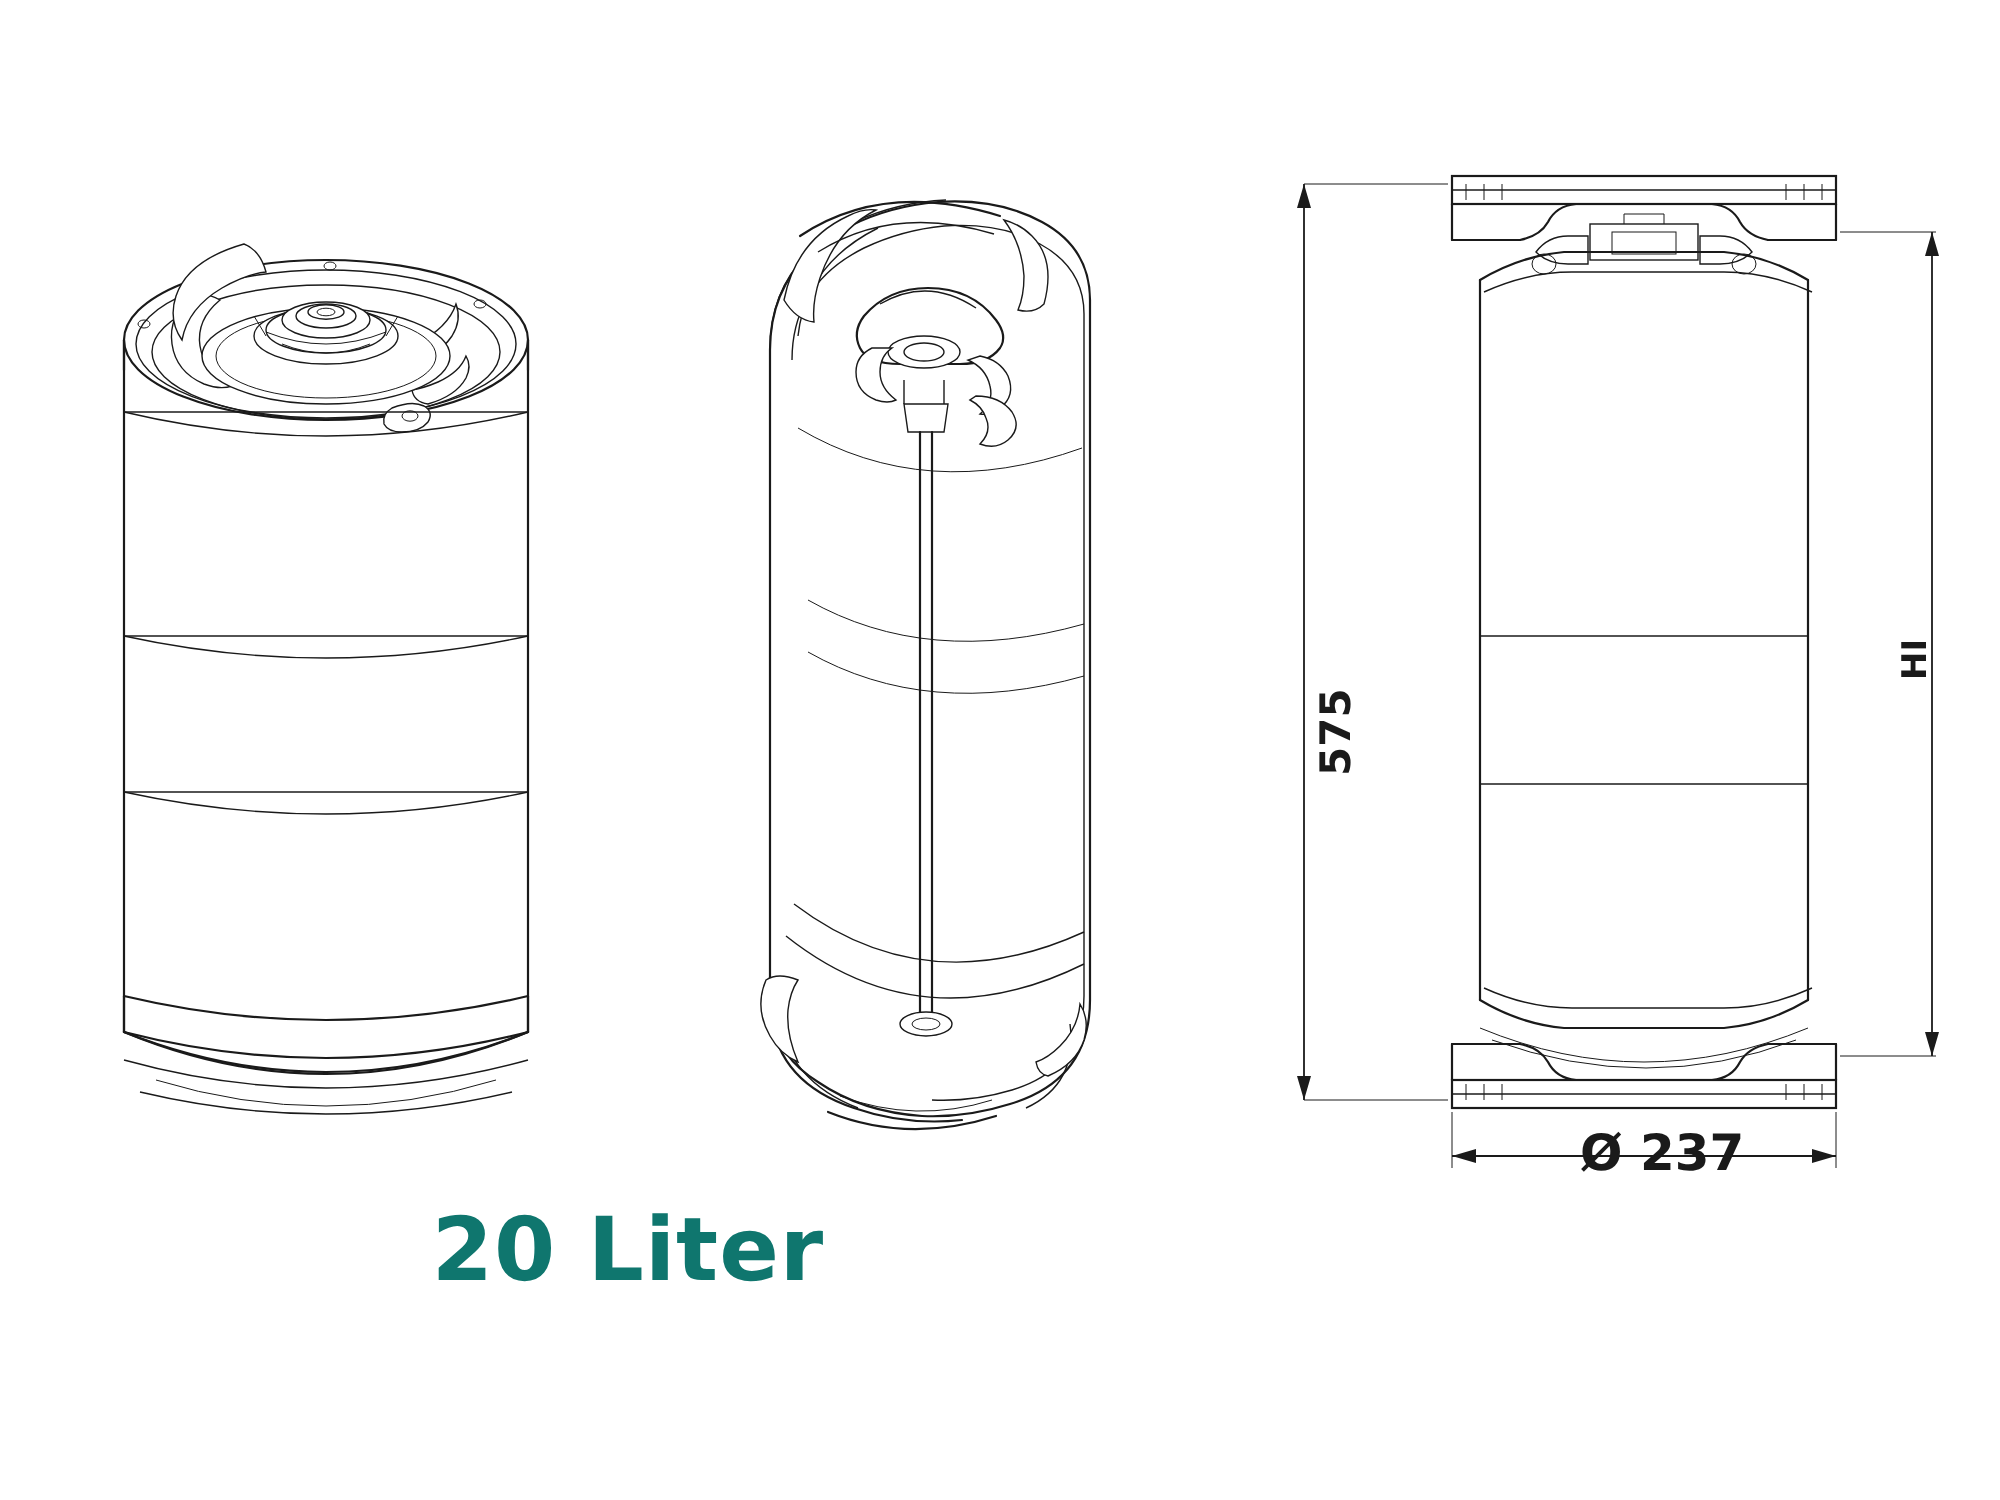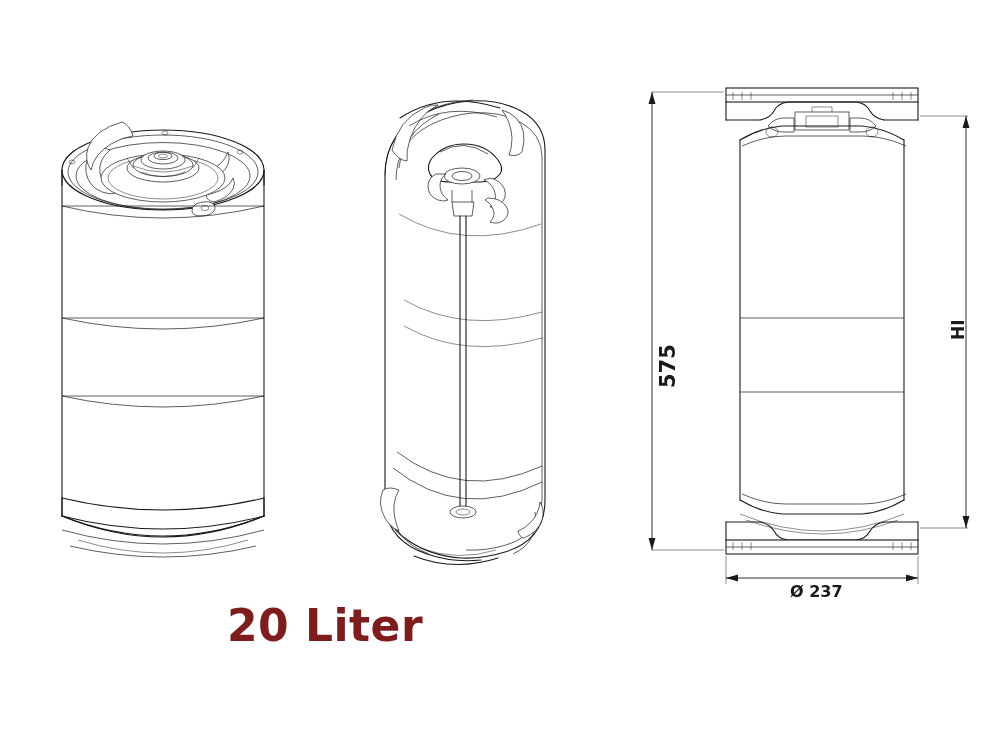--- a/index.html
+++ b/index.html
@@ -17,28 +17,28 @@
   }
   #canvas {
     position: absolute;
     left: 0;
     top: 0;
     width: 1000px;
     height: 750px;
   }
   .caption {
     position: absolute;
-    left: 15px;
+    left: 4px;
     top: 600px;
     width: 620px;
     text-align: center;
     font-size: 44px;
     font-weight: bold;
     letter-spacing: 0.5px;
-    color: #7f1d1d;
+    color: #0f766e;
     font-family: "DejaVu Sans", sans-serif;
   }
   .dim-label {
     position: absolute;
     font-family: "DejaVu Sans", sans-serif;
     font-weight: bold;
     font-size: 21px;
     color: #1a1a1a;
   }
   .dim-vertical {
@@ -50,23 +50,23 @@
     left: 656px;
     top: 388px;
   }
   .dim-height-inner {
     left: 948px;
     top: 340px;
     font-size: 17px;
   }
   .dim-diameter {
     left: 790px;
-    top: 582px;
+    top: 562px;
     white-space: nowrap;
-    font-size: 16px;
+    font-size: 25px;
   }
 </style>
 </head>
 <body>
 
 <svg id="canvas" viewBox="0 0 1000 750">
   <defs>
     <style>
       .ln { fill: none; stroke: #1a1a1a; stroke-width: 1.1; stroke-linejoin: round; stroke-linecap: round; }
       .ln-thin { fill: none; stroke: #1a1a1a; stroke-width: 0.7; }

